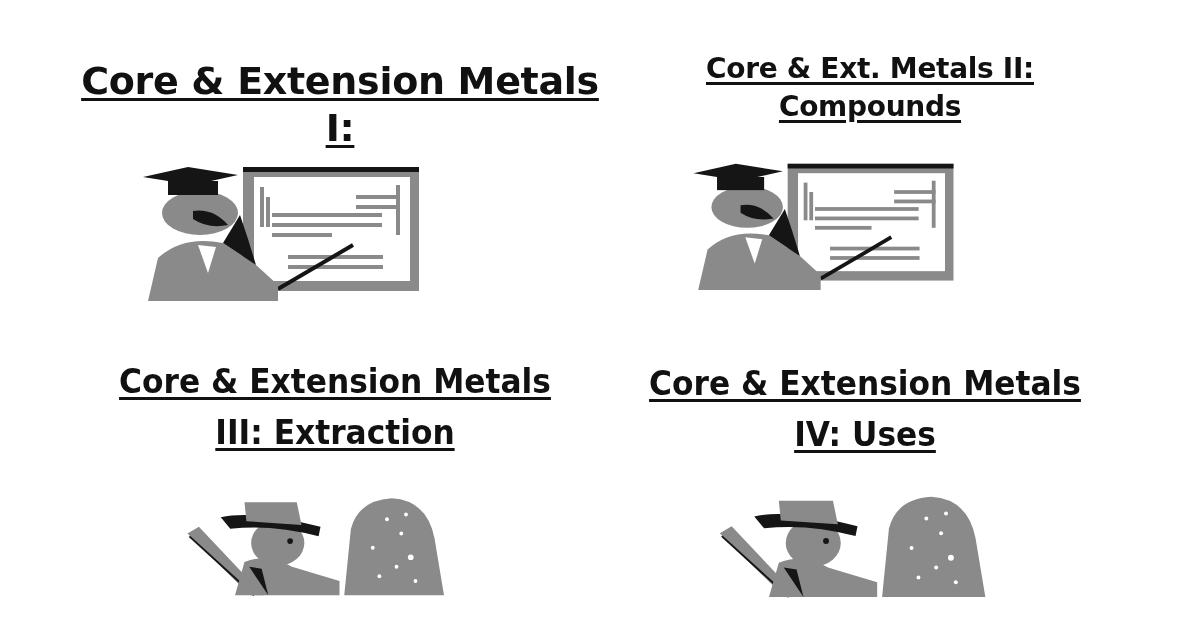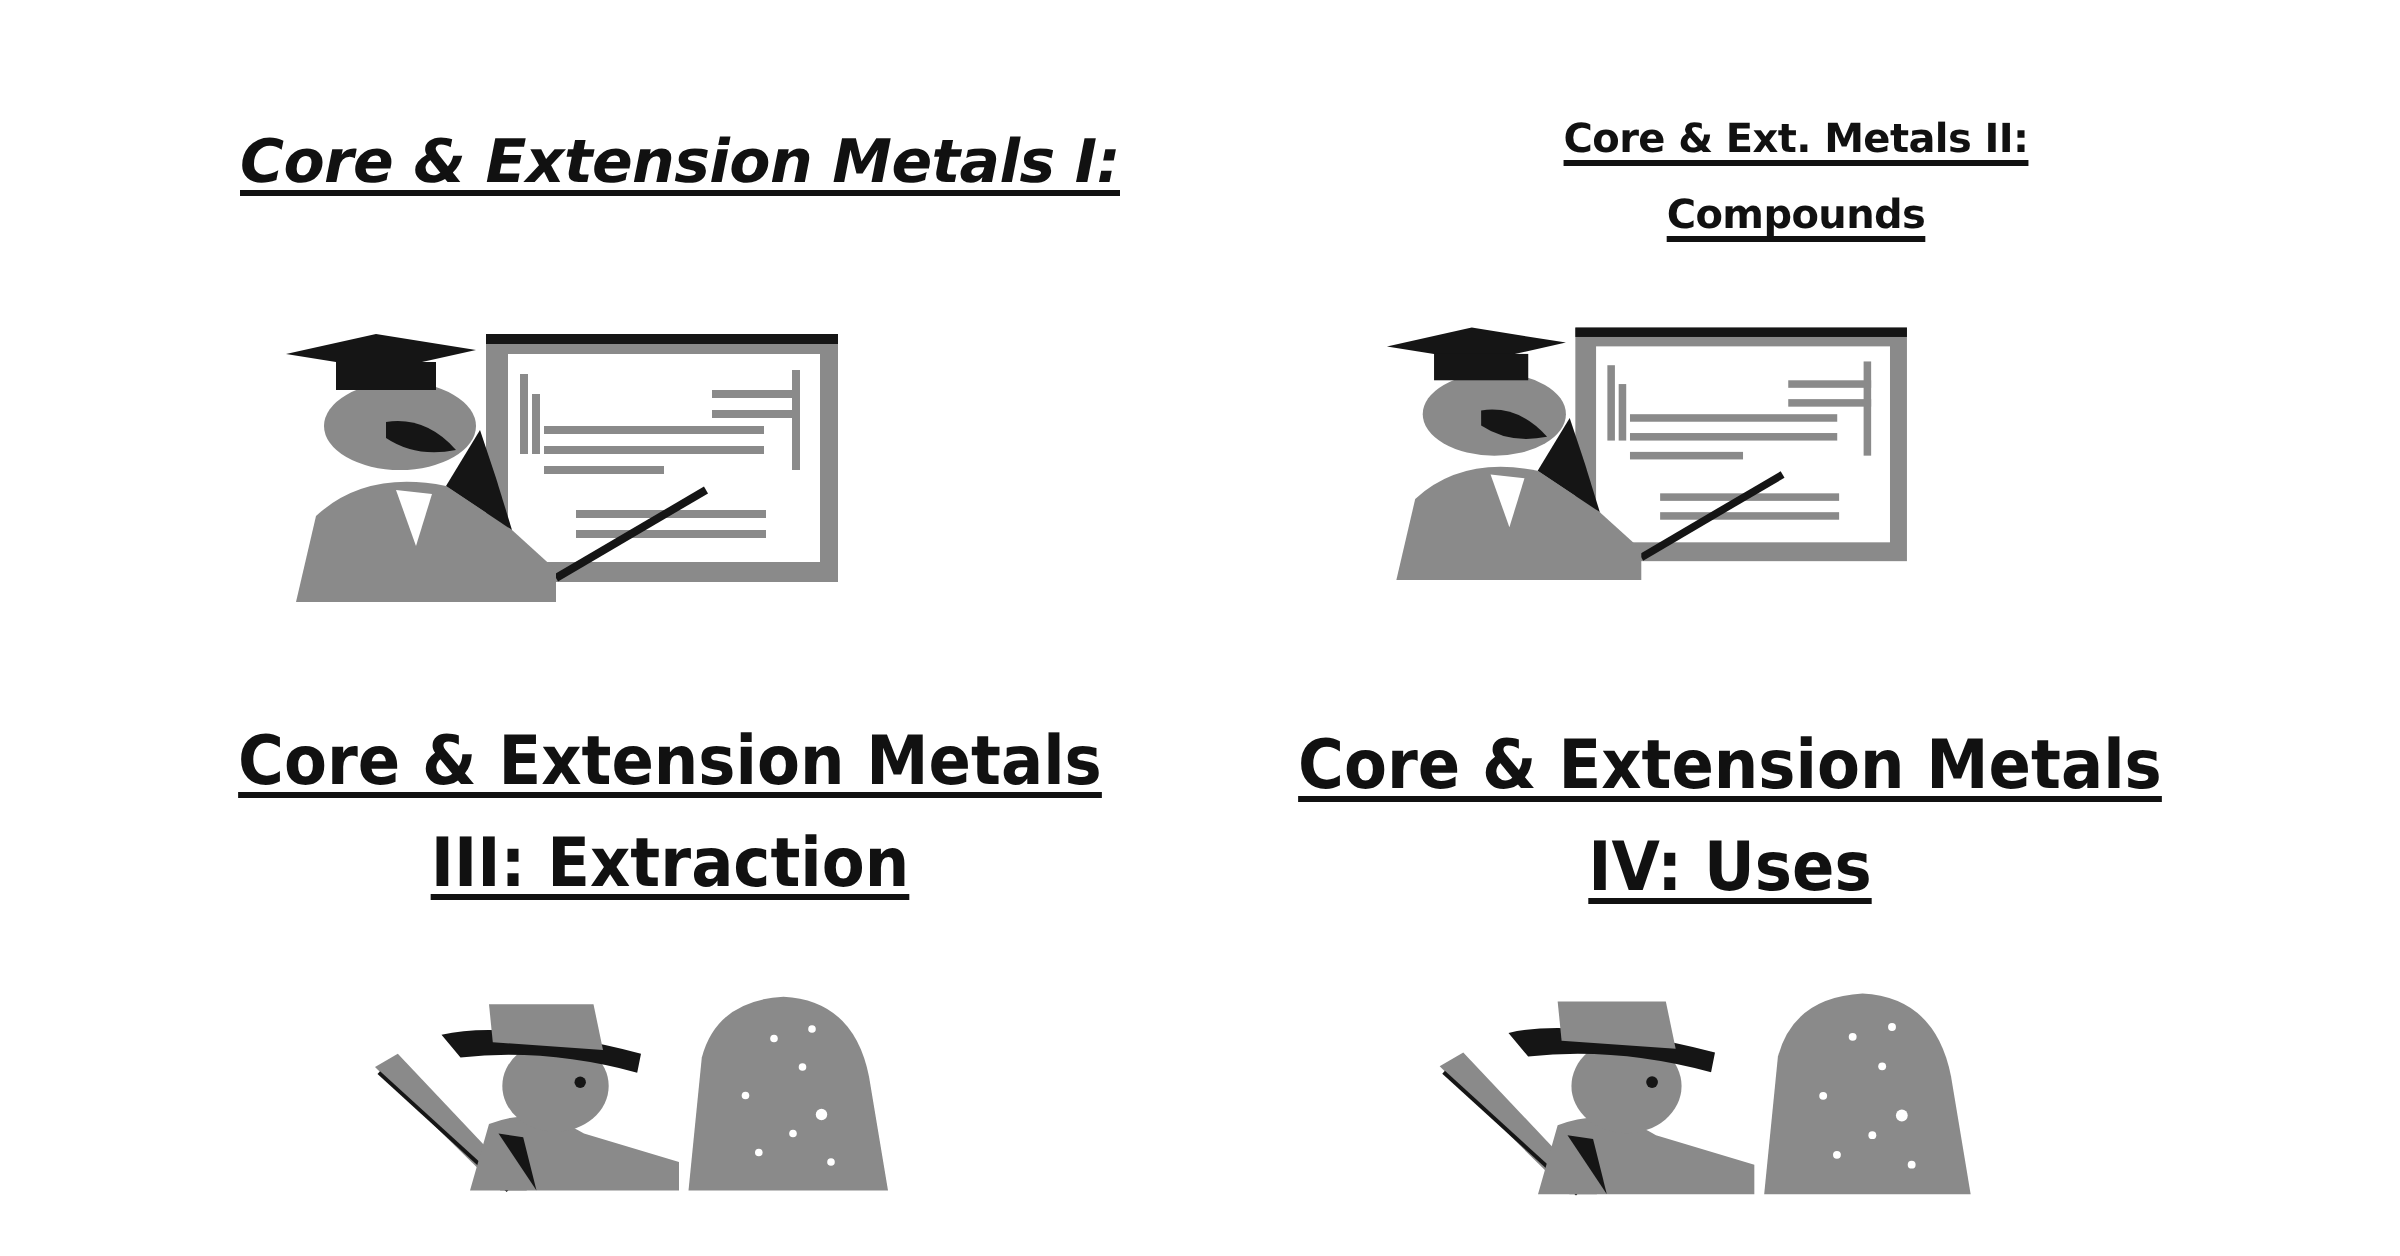--- a/index.html
+++ b/index.html
@@ -1,21 +1,21 @@
 <!DOCTYPE html>
 <html><head>
 <meta charset="utf-8">
 <style>
   html, body { margin:0; padding:0; }
   body { width:1200px; height:628px; background:#ffffff; position:relative; overflow:hidden;
          font-family:"DejaVu Sans", sans-serif; color:#111; }
   .title { position:absolute; text-align:center; font-weight:bold; text-decoration:underline;
            text-decoration-thickness:3px; text-underline-offset:4px; color:#111; }
-  .t1 { left:70px; width:540px; top:58px; font-size:30px; line-height:47px; letter-spacing:-0.3px;font-style:italic; }
-  .t2 { left:628px; width:540px; top:50px; font-size:20px; line-height:38px; letter-spacing:-0.3px; }
+  .t1 { left:70px; width:540px; top:58px; font-size:38px; line-height:47px; letter-spacing:-0.3px; }
+  .t2 { left:600px; width:540px; top:50px; font-size:28px; line-height:38px; letter-spacing:-0.3px; }
   .t3 { left:60px; width:550px; top:356px; font-size:34px; line-height:51px; transform:scaleX(0.92); transform-origin:center; }
   .t4 { left:590px; width:550px; top:358px; font-size:34px; line-height:51px; transform:scaleX(0.92); transform-origin:center; }
   .t3 span, .t4 span, .t1 span, .t2 span { display:block; }
   .clip { position:absolute; }
   .c1 { left:138px; top:163px; width:285px; height:138px; }
   .c2 { left:688px; top:160px; width:270px; height:130px; }
   .c3 { left:178px; top:488px; width:285px; height:110px; }
   .c4 { left:710px; top:488px; width:295px; height:110px; }
   svg { display:block; }
 </style>

